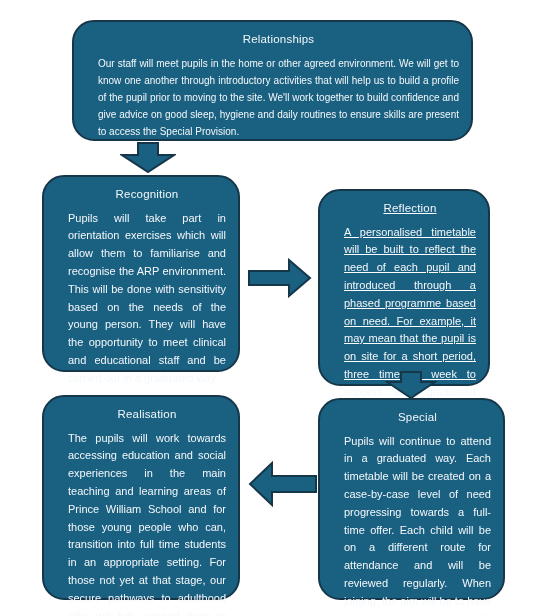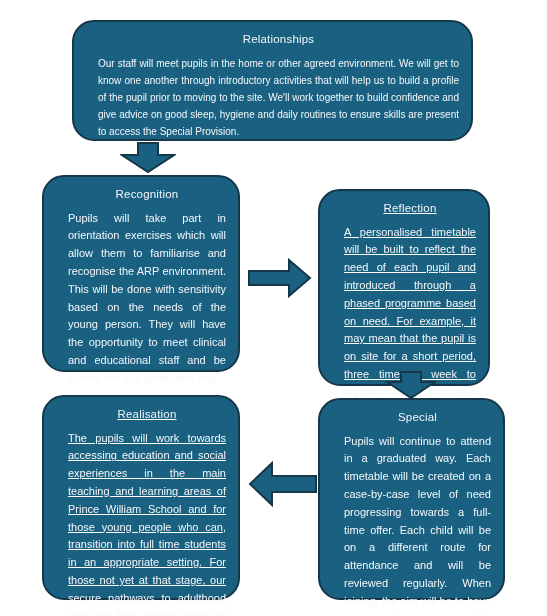--- a/index.html
+++ b/index.html
@@ -46,21 +46,21 @@
     text-justify: inter-word;
     color: #f4f8fb;
     hyphens: none;
   }
 
   
   #node-relationships { left: 72px;  top: 20px;  width: 401px; height: 121px; }
   #node-relationships .node-body { font-size: 10px; line-height: 1.72; }
   #node-recognition  { left: 42px;  top: 175px; width: 198px; height: 197px; }
   #node-reflection   { left: 318px; top: 189px; width: 172px; height: 197px; text-decoration: underline; }
-  #node-realisation  { left: 42px;  top: 395px; width: 198px; height: 205px; text-decoration: underline; }
+  #node-realisation  { left: 42px;  top: 395px; width: 198px; height: 205px; }
   #node-routes       { left: 318px; top: 398px; width: 187px; height: 202px; }
 
   
   .arrow { position: absolute; }
   .arrow svg { display: block; }
 
   #arrow-relationships-recognition { left: 120px; top: 142px; }
   #arrow-recognition-reflection    { left: 248px; top: 258px; }
   #arrow-reflection-routes         { left: 385px; top: 371px; }
   #arrow-routes-realisation        { left: 248px; top: 461px; }

